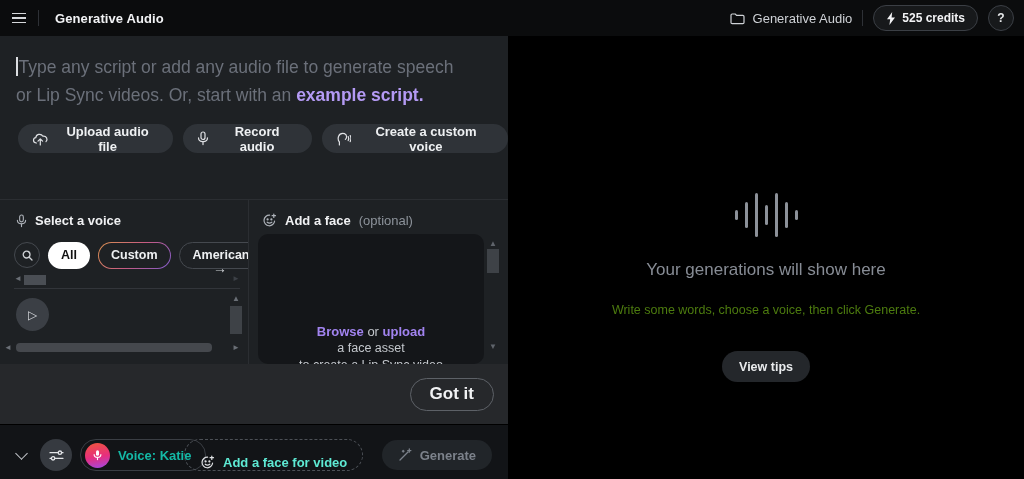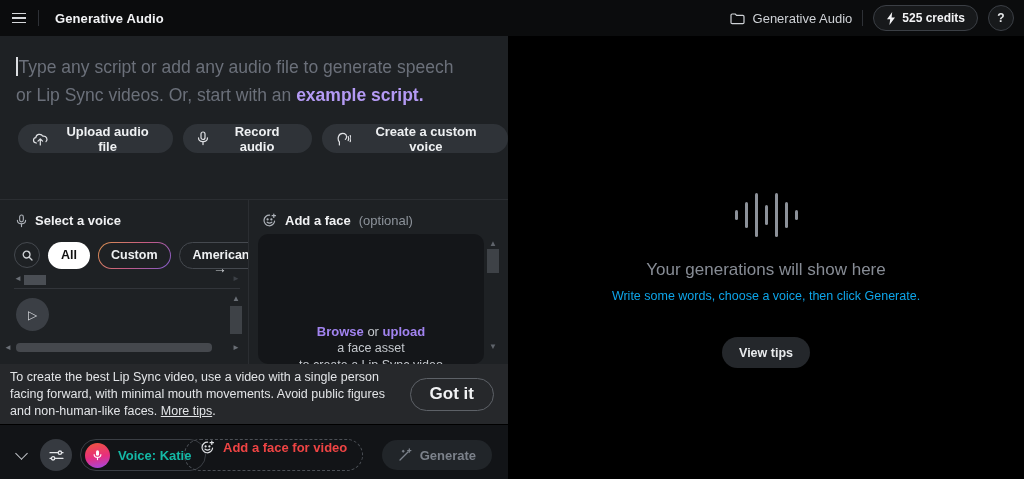--- a/index.html
+++ b/index.html
@@ -99,33 +99,33 @@
   .tune-btn { position:absolute; left:40px; top:14px; width:32px; height:32px; border:none; border-radius:50%;
     background:#363a40; display:flex; align-items:center; justify-content:center; cursor:pointer; }
   .voice-chip { position:absolute; left:80px; top:14px; height:32px; padding:0 14px 0 4px;
     display:flex; align-items:center; gap:8px; border:1px solid #3a3e44; border-radius:16px;
     background:transparent; color:#14b8a6; font-size:13px; font-weight:600;
     font-family:"Liberation Sans",sans-serif; cursor:pointer; }
   .grad-circle { width:25px; height:25px; border-radius:50%;
     background:linear-gradient(170deg,#f1563c 0%,#e62e7e 55%,#a04ae6 100%);
     display:flex; align-items:center; justify-content:center; }
   .addface-chip { position:absolute; left:184px; top:14px; height:32px; padding:0 15px;
-    display:flex; align-items:flex-start; gap:8px; border:1.3px dashed #4c5056; border-radius:16px;
-    background:transparent; color:#ef4444; font-size:13px; font-weight:600;
+    display:flex; align-items:flex-end; gap:8px; border:1.3px dashed #4c5056; border-radius:16px;
+    background:transparent; color:#5eead4; font-size:13px; font-weight:600;
     font-family:"Liberation Sans",sans-serif; cursor:pointer; }
   .generate-btn { position:absolute; right:16px; top:15px; height:30px; padding:12px 16px;
     display:flex; align-items:center; gap:8px; border:none; border-radius:15px; background:#212529;
     color:#7c828b; font-size:13px; font-weight:700; font-family:"Liberation Sans",sans-serif; cursor:pointer; }
   
   .right-panel { position:absolute; top:36px; left:508px; width:516px; height:443px; background:#000;
     display:flex; flex-direction:column; align-items:center; }
   .waveform { margin-top:157px; height:44px; display:flex; align-items:center; gap:7px; }
   .waveform i { display:block; width:3px; border-radius:2px; background:#8c9199; }
   .gen-title { margin-top:23px; font-size:17px; color:#878c95; }
-  .gen-sub { margin-top:9px; font-size:12.5px; color:#0ea5e9; }
+  .gen-sub { margin-top:23px; font-size:12.5px; color:#4d7c0f; }
   .viewtips-btn { margin-top:34px; height:31px; padding:0 17px; border:none; border-radius:16px;
     background:#24272b; color:#e9ebed; font-size:12.5px; font-weight:700;
     font-family:"Liberation Sans",sans-serif; cursor:pointer; }
   svg { display:block; }
 </style>
 </head>
 <body>
 
 <div id="app">
 
@@ -272,23 +272,20 @@
         <div class="l3">to create a Lip Sync video</div>
       </div>
     </div>
     <div class="face-scroll">
       <span class="arr-u">▲</span>
       <span class="thumb"></span>
       <span class="arr-d">▼</span>
     </div>
 
     <div class="notice">
-      <div class="notice-text">
-        <span>To create the best Lip Sync video, use a video with a single person facing forward, with minimal mouth movements. Avoid public figures and non-human-like faces. </span><span class="tips-link">More tips</span><span>.</span>
-      </div>
       <button class="gotit-btn">Got it</button>
     </div>
 
     <div class="footer">
       <div class="chev"></div>
       <button class="tune-btn">
         <span>
           <svg width="15" height="13" viewBox="0 0 15 13" fill="none" stroke="#e3e5e8" stroke-width="1.3" stroke-linecap="round">
             <path d="M1 3.7 L9 3.7 M12.8 3.7 L14 3.7"></path>
               <circle cx="10.9" cy="3.7" r="1.7"></circle>

